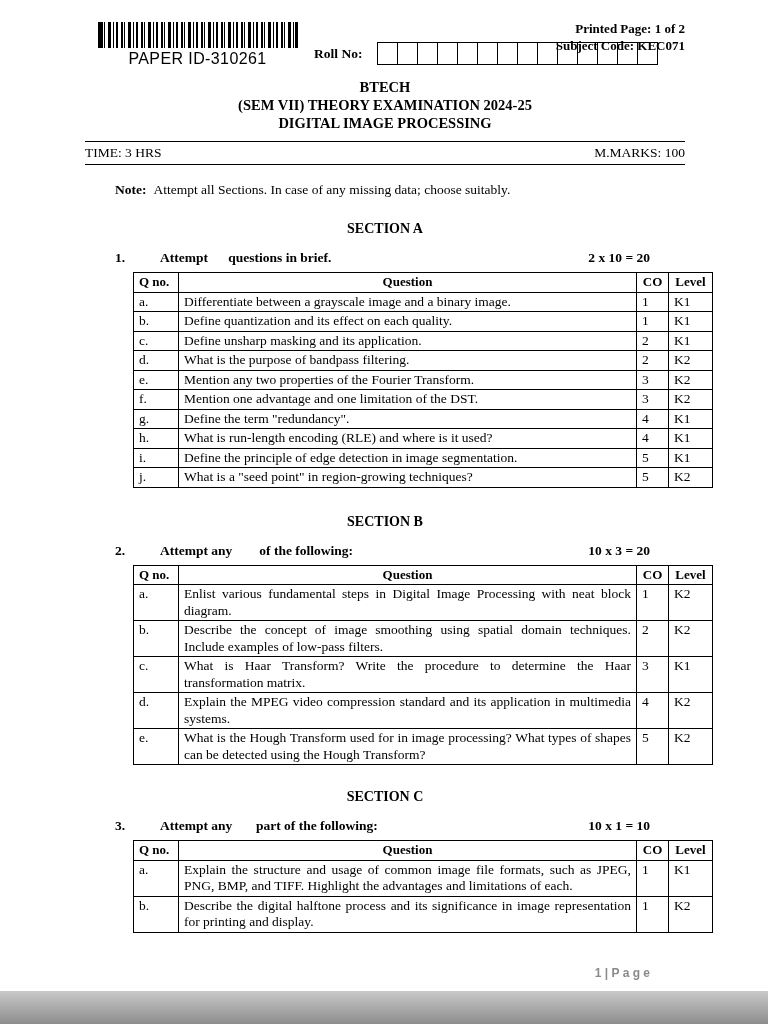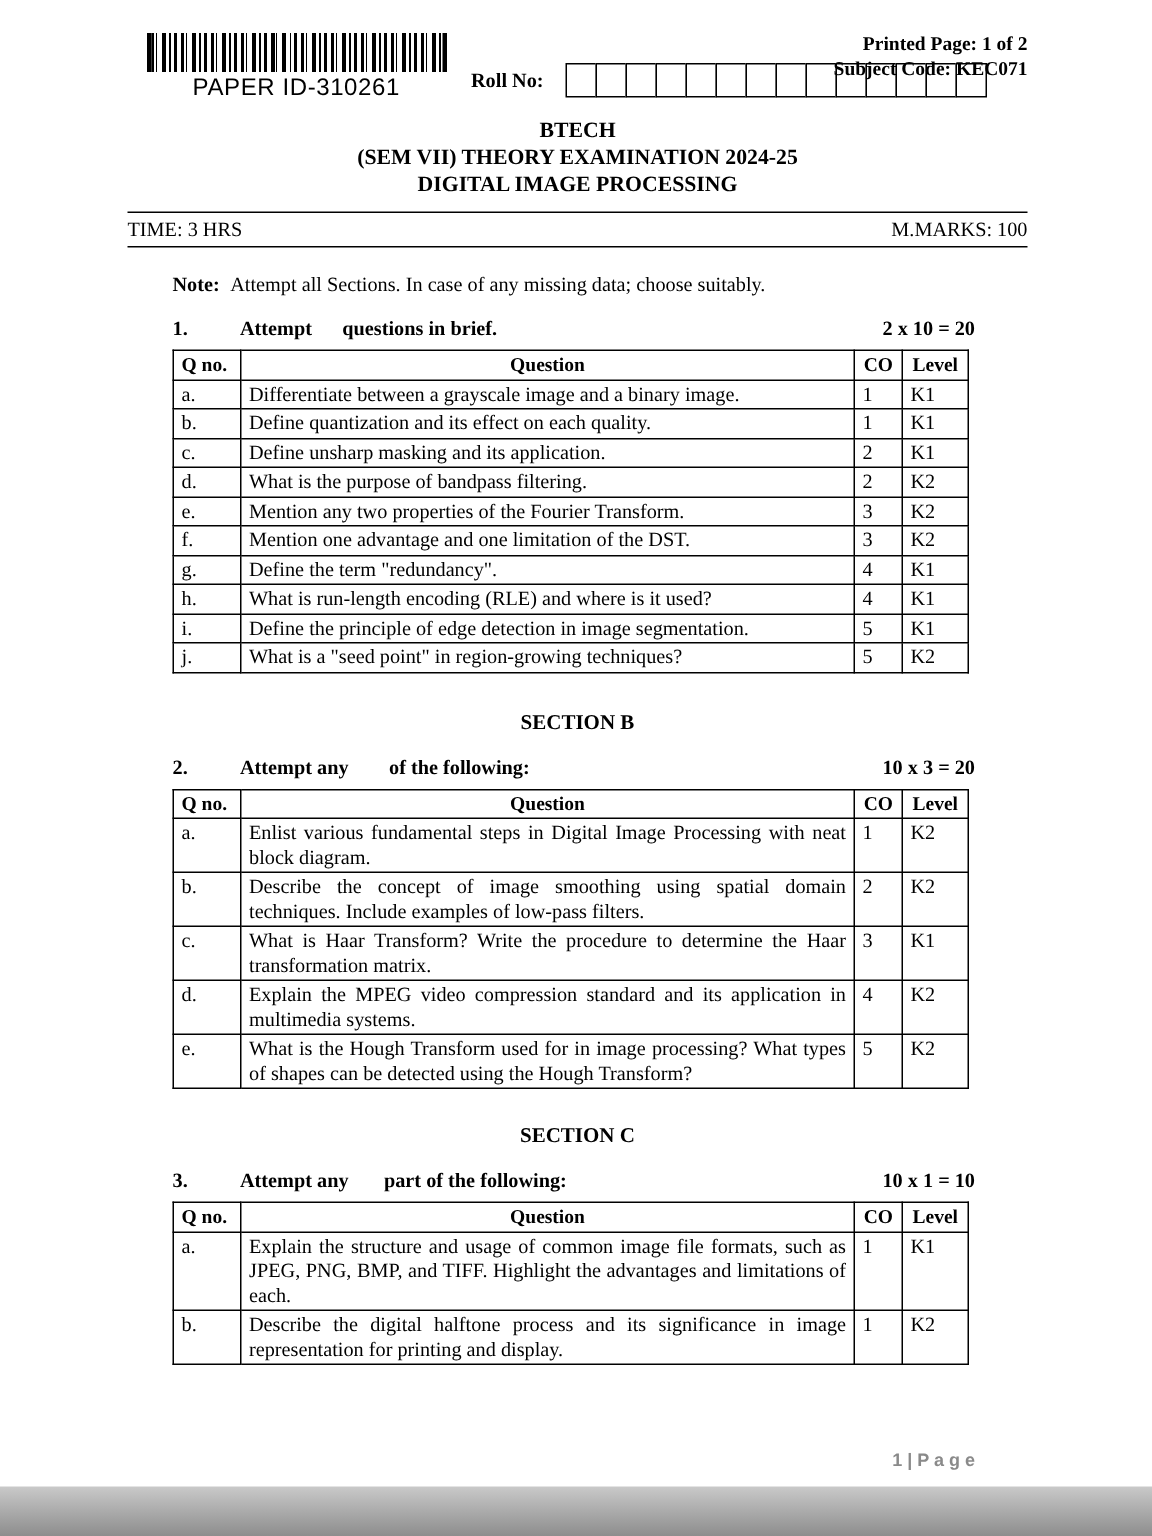--- a/index.html
+++ b/index.html
@@ -56,21 +56,21 @@
   .section-heading { text-align:center; font-weight:bold; font-size:14px; }
   .sec-a .section-heading { margin-top:23px; }
   .sec-b .section-heading { margin-top:26px; }
   .sec-c .section-heading { margin-top:24px; }
   .instr-row { display:flex; margin:13px 35px 6px 30px; font-weight:bold; font-size:13.5px; }
   .instr-num { width:45px; }
   .instr-text { flex:1; white-space:pre-wrap; }
   .instr-marks { white-space:nowrap; }
 
   
-  table.qtable { border-collapse:collapse; margin-left:30px; width:531px; font-size:13.5px; table-layout:fixed; }
+  table.qtable { border-collapse:collapse; margin-left:48px; width:580px; font-size:13.5px; table-layout:fixed; }
   table.qtable th, table.qtable td { border:1px solid #000; padding:1px 5px; vertical-align:top; line-height:16.5px; }
   table.qtable th { font-size:13px; }
   th.col0 { width:45px; text-align:left; }
   th.col1 { text-align:center; }
   th.col2 { width:32px; text-align:center; }
   th.col3 { width:44px; text-align:center; }
   td.col0 { text-align:left; }
   td.col1 { text-align:justify; }
   td.col2, td.col3 { text-align:left; }
 
@@ -130,20 +130,21 @@
   <div class="meta-row">
     <span>TIME: 3 HRS</span>
     <span>M.MARKS: 100</span>
   </div>
 
   <div class="note">
     <span class="note-label">Note:</span><span class="note-text">Attempt all Sections. In case of any missing data; choose suitably.</span>
   </div>
 
   <div class="section sec-a">
+    <div class="section-heading">SECTION A</div>
     <div class="instr-row">
       <span class="instr-num">1.</span>
       <span class="instr-text">Attempt      questions in brief.</span>
       <span class="instr-marks">2 x 10 = 20</span>
     </div>
     <table class="qtable">
         <thead>
           <tr>
             <th class="col0">Q no.</th>
             <th class="col1">Question</th>

